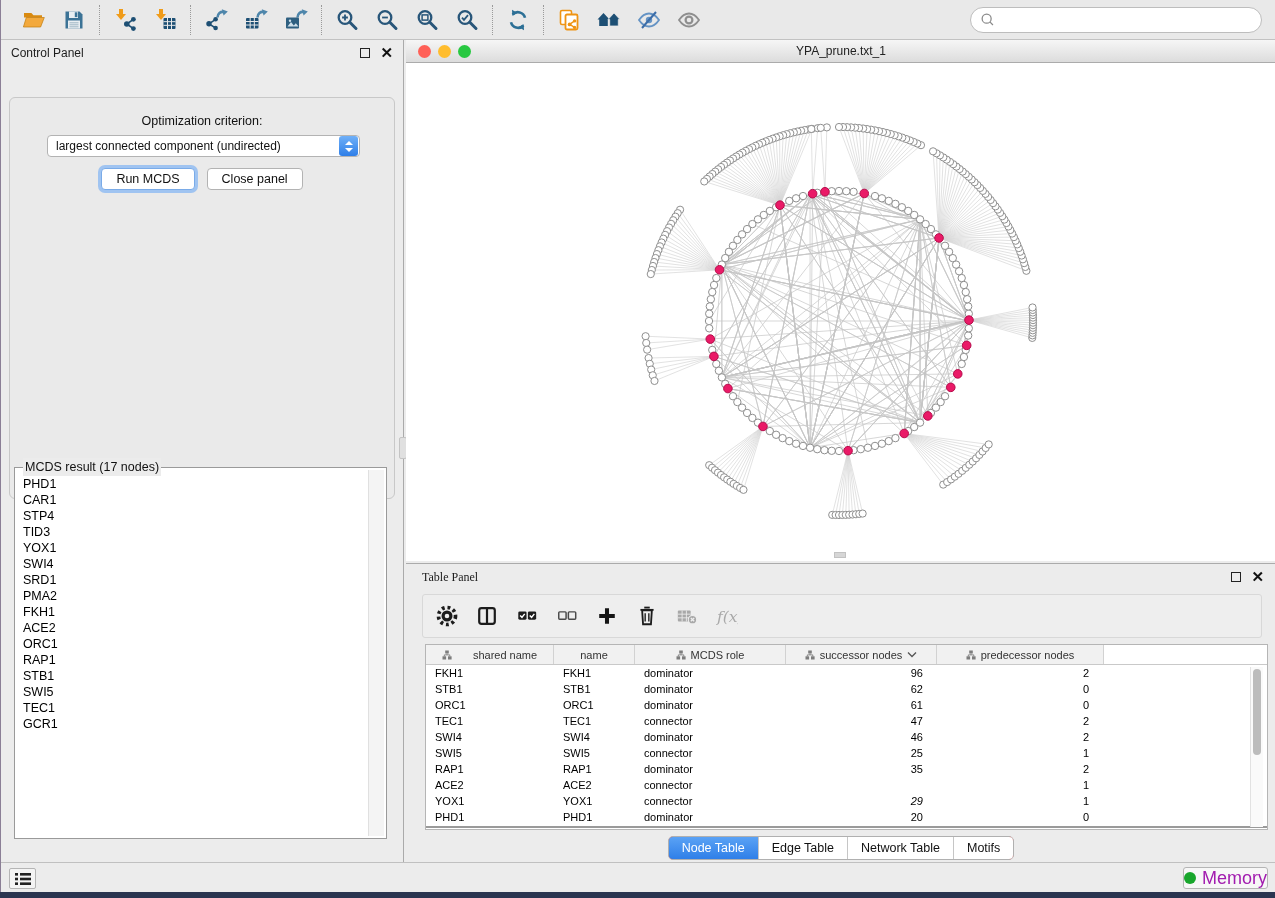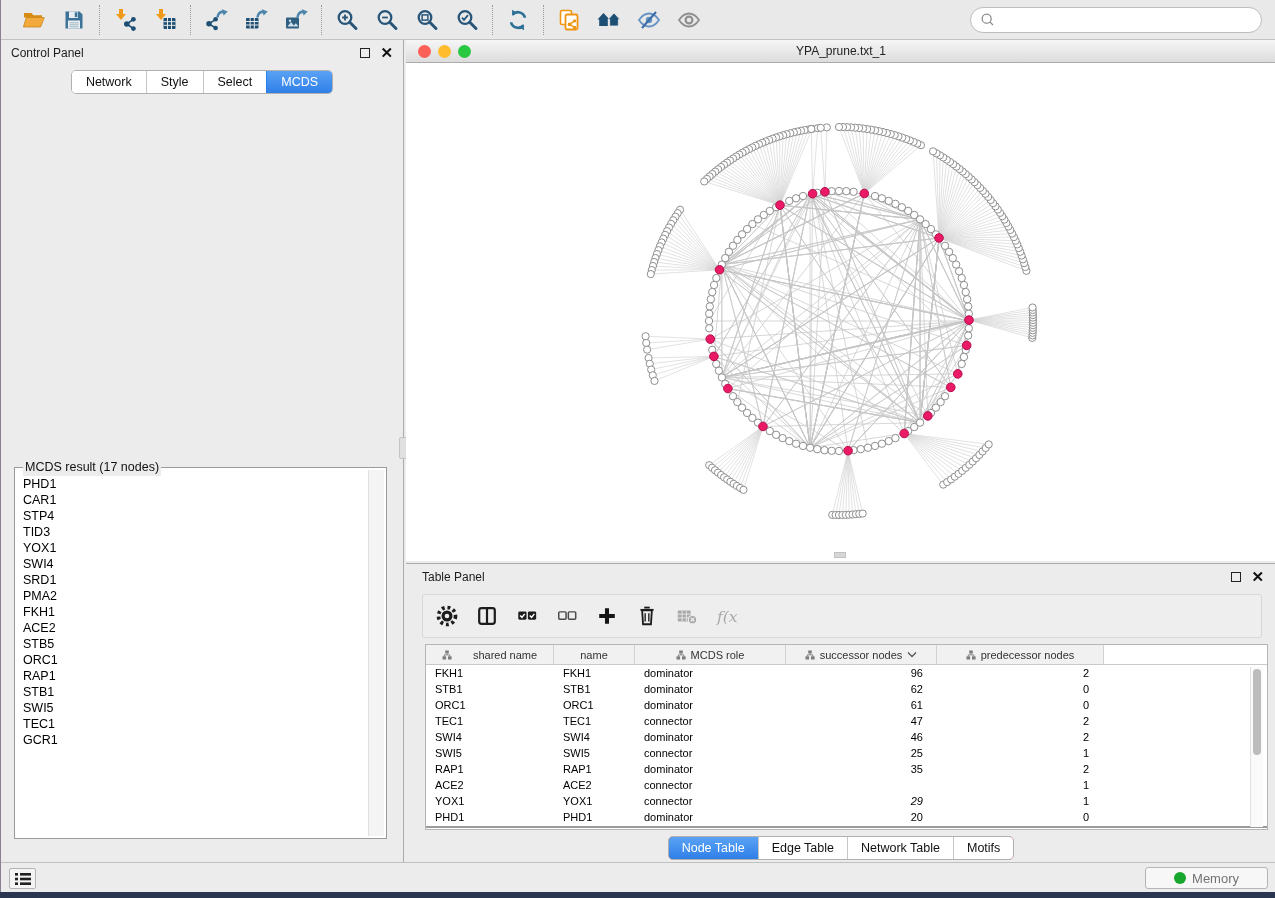--- a/index.html
+++ b/index.html
@@ -54,42 +54,42 @@
   .result-legend i { font-style:normal; background:#ececec; box-shadow:0 0 0 2px #ececec; }
   .result-list { position:absolute; left:2px; top:8px; right:20px; bottom:2px; overflow:hidden; }
   .result-item { font-size:12.5px; color:#000; line-height:16px; padding-left:6px; }
   .result-scroll { position:absolute; right:2px; top:2px; width:16px; bottom:2px; background:#f4f4f4; border-left:1px solid #e0e0e0; }
 
   
   .status-bar { position:absolute; left:0; top:862px; width:1275px; height:30px; background:#ececec; border-top:1px solid #c0c0c0; }
   .listbtn { position:absolute; left:8px; top:5px; width:27px; height:21px; border:1px solid #b5b5b5; background:#f4f4f4;
              border-radius:2px; display:flex; align-items:center; justify-content:center; cursor:pointer; }
   .membtn { position:absolute; right:8px; top:4px; height:22px; border:1px solid #b5b5b5; background:#f7f7f7; border-radius:3px;
-            display:flex; align-items:center; gap:6px; padding:0 28px; font-size:13px; color:#737373; cursor:pointer; }
+            display:flex; align-items:center; gap:6px; padding:0 0; font-size:18px; color:#a21caf; cursor:pointer; }
   .memdot { width:12px; height:12px; border-radius:50%; }
 
   
   .vsplit { position:absolute; left:402px; top:40px; width:3px; height:822px; background:#ececec; border-left:1px solid #aaa; }
   .vgrip { position:absolute; left:398px; top:437px; width:8px; height:22px; background:#e0e0e0; border:1px solid #c4c4c4; border-radius:2px; }
   .right-pane { position:absolute; left:405px; top:40px; width:870px; height:822px; }
 
   .net-titlebar { position:absolute; left:0; top:0; width:870px; height:23px;
                   background:linear-gradient(#f6f6f6,#dcdcdc); border-bottom:1px solid #ababab;
                   display:flex; align-items:center; }
   .tl { width:13px; height:13px; border-radius:50%; margin-left:7px; cursor:pointer; }
   .tl.r { background:#ff6057; margin-left:12px; }
   .tl.y { background:#ffbd2e; }
   .tl.g { background:#28c841; }
   .net-title { position:absolute; left:0; width:100%; text-align:center; font-size:12px; color:#222; }
   .net-canvas { position:absolute; left:0; top:23px; width:870px; height:498px; background:#fff; }
   .canvas-grip { position:absolute; left:428px; top:512px; width:12px; height:6px; background:#d6d6d6; border:1px solid #c2c2c2; }
 
   
   .table-panel { position:absolute; left:0; top:523px; width:870px; height:299px; background:#ececec; border-top:1px solid #ababab; }
-  .tp-titlebar { height:26px; display:flex; align-items:center; padding:0 12px 0 16px; font-size:12px; color:#1c1c1c; }
+  .tp-titlebar { height:26px; display:flex; align-items:center; padding:0 12px 0 16px; font-size:12px; color:#1c1c1c;font-family:Liberation Serif, serif; }
   .tp-titlebar .title { flex:1; }
   .tp-toolbar { position:absolute; left:16px; top:30px; width:840px; height:44px; background:#eeeeee;
                 border:1px solid #d8d8d8; border-radius:3px; display:flex; align-items:center; gap:16px; padding:0 12px; }
   .tp-icon { width:24px; height:24px; display:inline-flex; align-items:center; justify-content:center; cursor:pointer; }
   .tp-icon svg { width:22px; height:22px; }
   .tp-icon.disabled { cursor:default; }
 
   .tablebox { position:absolute; left:19px; top:80px; width:843px; height:186px; background:#fff; border:1px solid #b5b5b5; }
   .thead { display:flex; height:20px; border-bottom:1px solid #c9c9c9; }
   .th { background:#f1f1f1; border-right:1px solid #d2d2d2; display:flex; align-items:center; justify-content:center;
@@ -278,42 +278,47 @@
         <input placeholder="" style="">
       </span>
     </div>
 
   <div class="control-panel">
     <div class="panel-titlebar">
       <span class="title">Control Panel</span>
       <span class="win-float"></span>
       <span class="win-close">✕</span>
     </div>
-    <div class="tabs-row">
-      <div class="seg" id="cp-tabs">
-          <span class="tab">Network</span>
-          <span class="tab">Style</span>
-          <span class="tab">Select</span>
-          <span class="tab sel">MCDS</span>
-        </div>
+    <div class="cp-body">
+      <div class="opt-label">Optimization criterion:</div>
+      <div class="dropdown">
+        <span class="dd-text">largest connected component (undirected)</span>
+        <span class="dd-spin">
+            <span class="dd-up"></span>
+            <span class="dd-down"></span>
+          </span>
+      </div>
+      <div class="btn-row">
+        <button class="pbtn focused">Run MCDS</button>
+        <button class="pbtn">Close panel</button>
+      </div>
     </div>
     <div class="result-box">
       <div class="result-legend"><i>MCDS result (17 nodes)</i></div>
       <div class="result-list" id="result-list">
           <div class="result-item">PHD1</div>
           <div class="result-item">CAR1</div>
           <div class="result-item">STP4</div>
           <div class="result-item">TID3</div>
           <div class="result-item">YOX1</div>
           <div class="result-item">SWI4</div>
           <div class="result-item">SRD1</div>
           <div class="result-item">PMA2</div>
           <div class="result-item">FKH1</div>
           <div class="result-item">ACE2</div>
-          <div class="result-item">STB5</div>
           <div class="result-item">ORC1</div>
           <div class="result-item">RAP1</div>
           <div class="result-item">STB1</div>
           <div class="result-item">SWI5</div>
           <div class="result-item">TEC1</div>
           <div class="result-item">GCR1</div>
         </div>
       <div class="result-scroll"></div>
     </div>
   </div>

